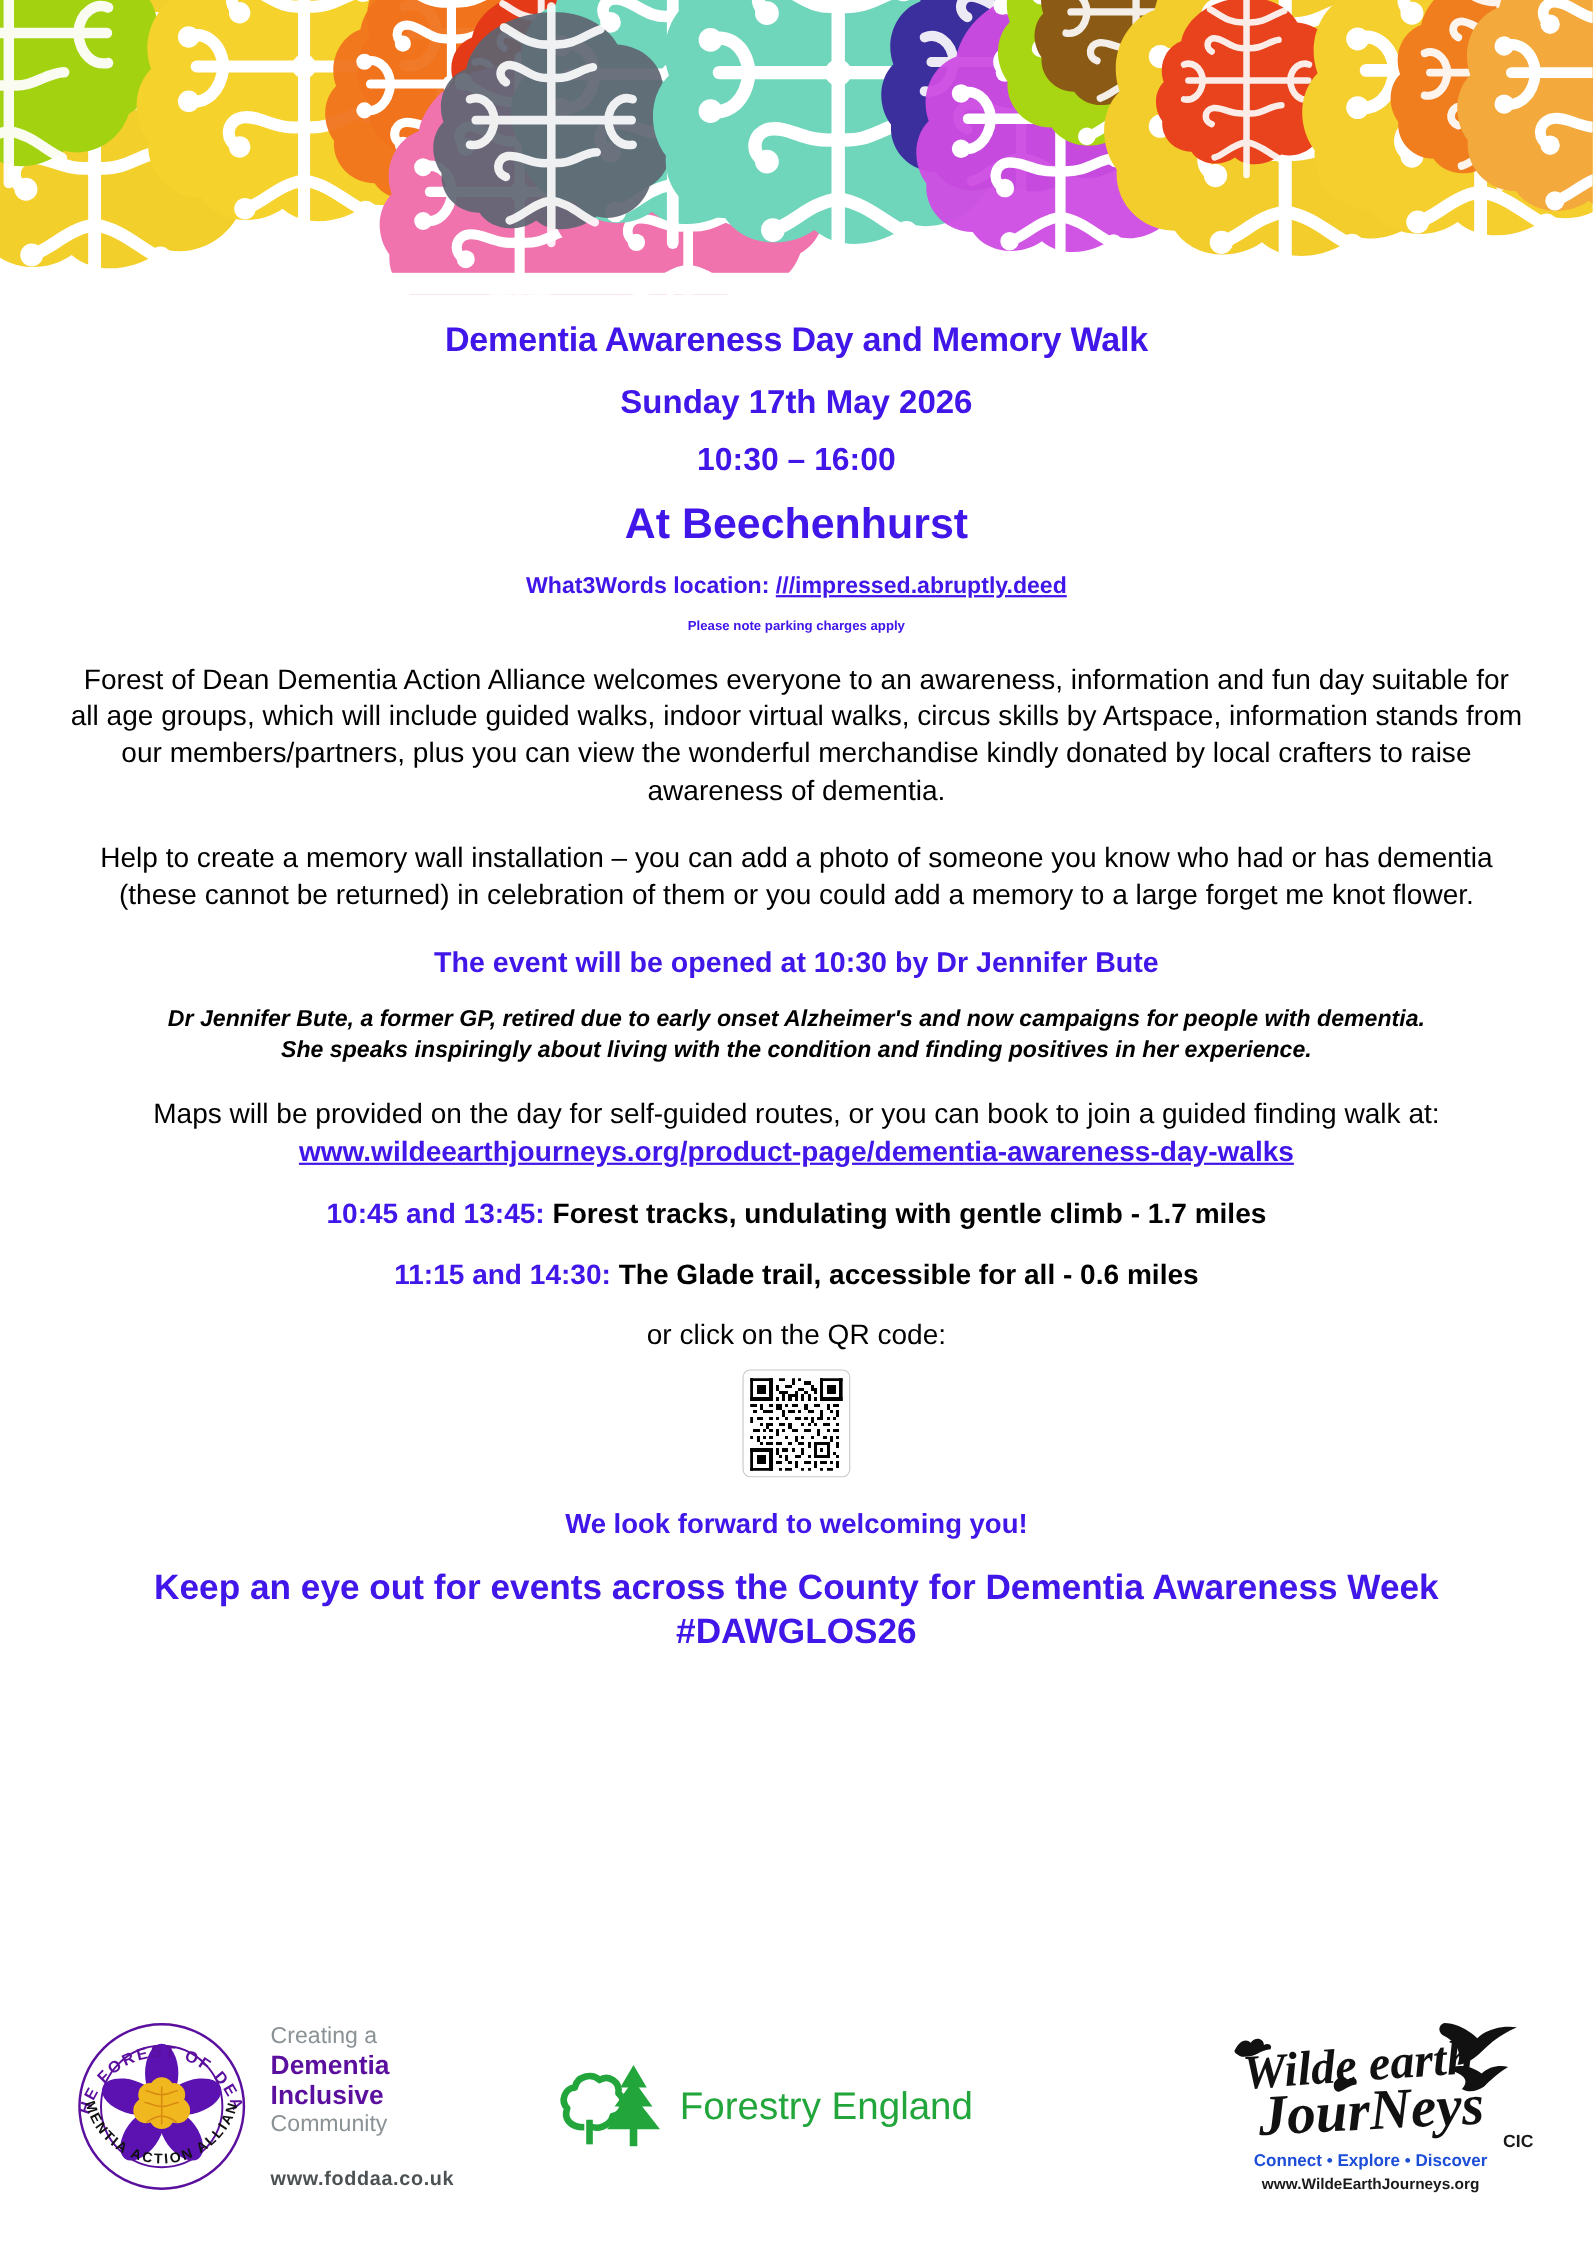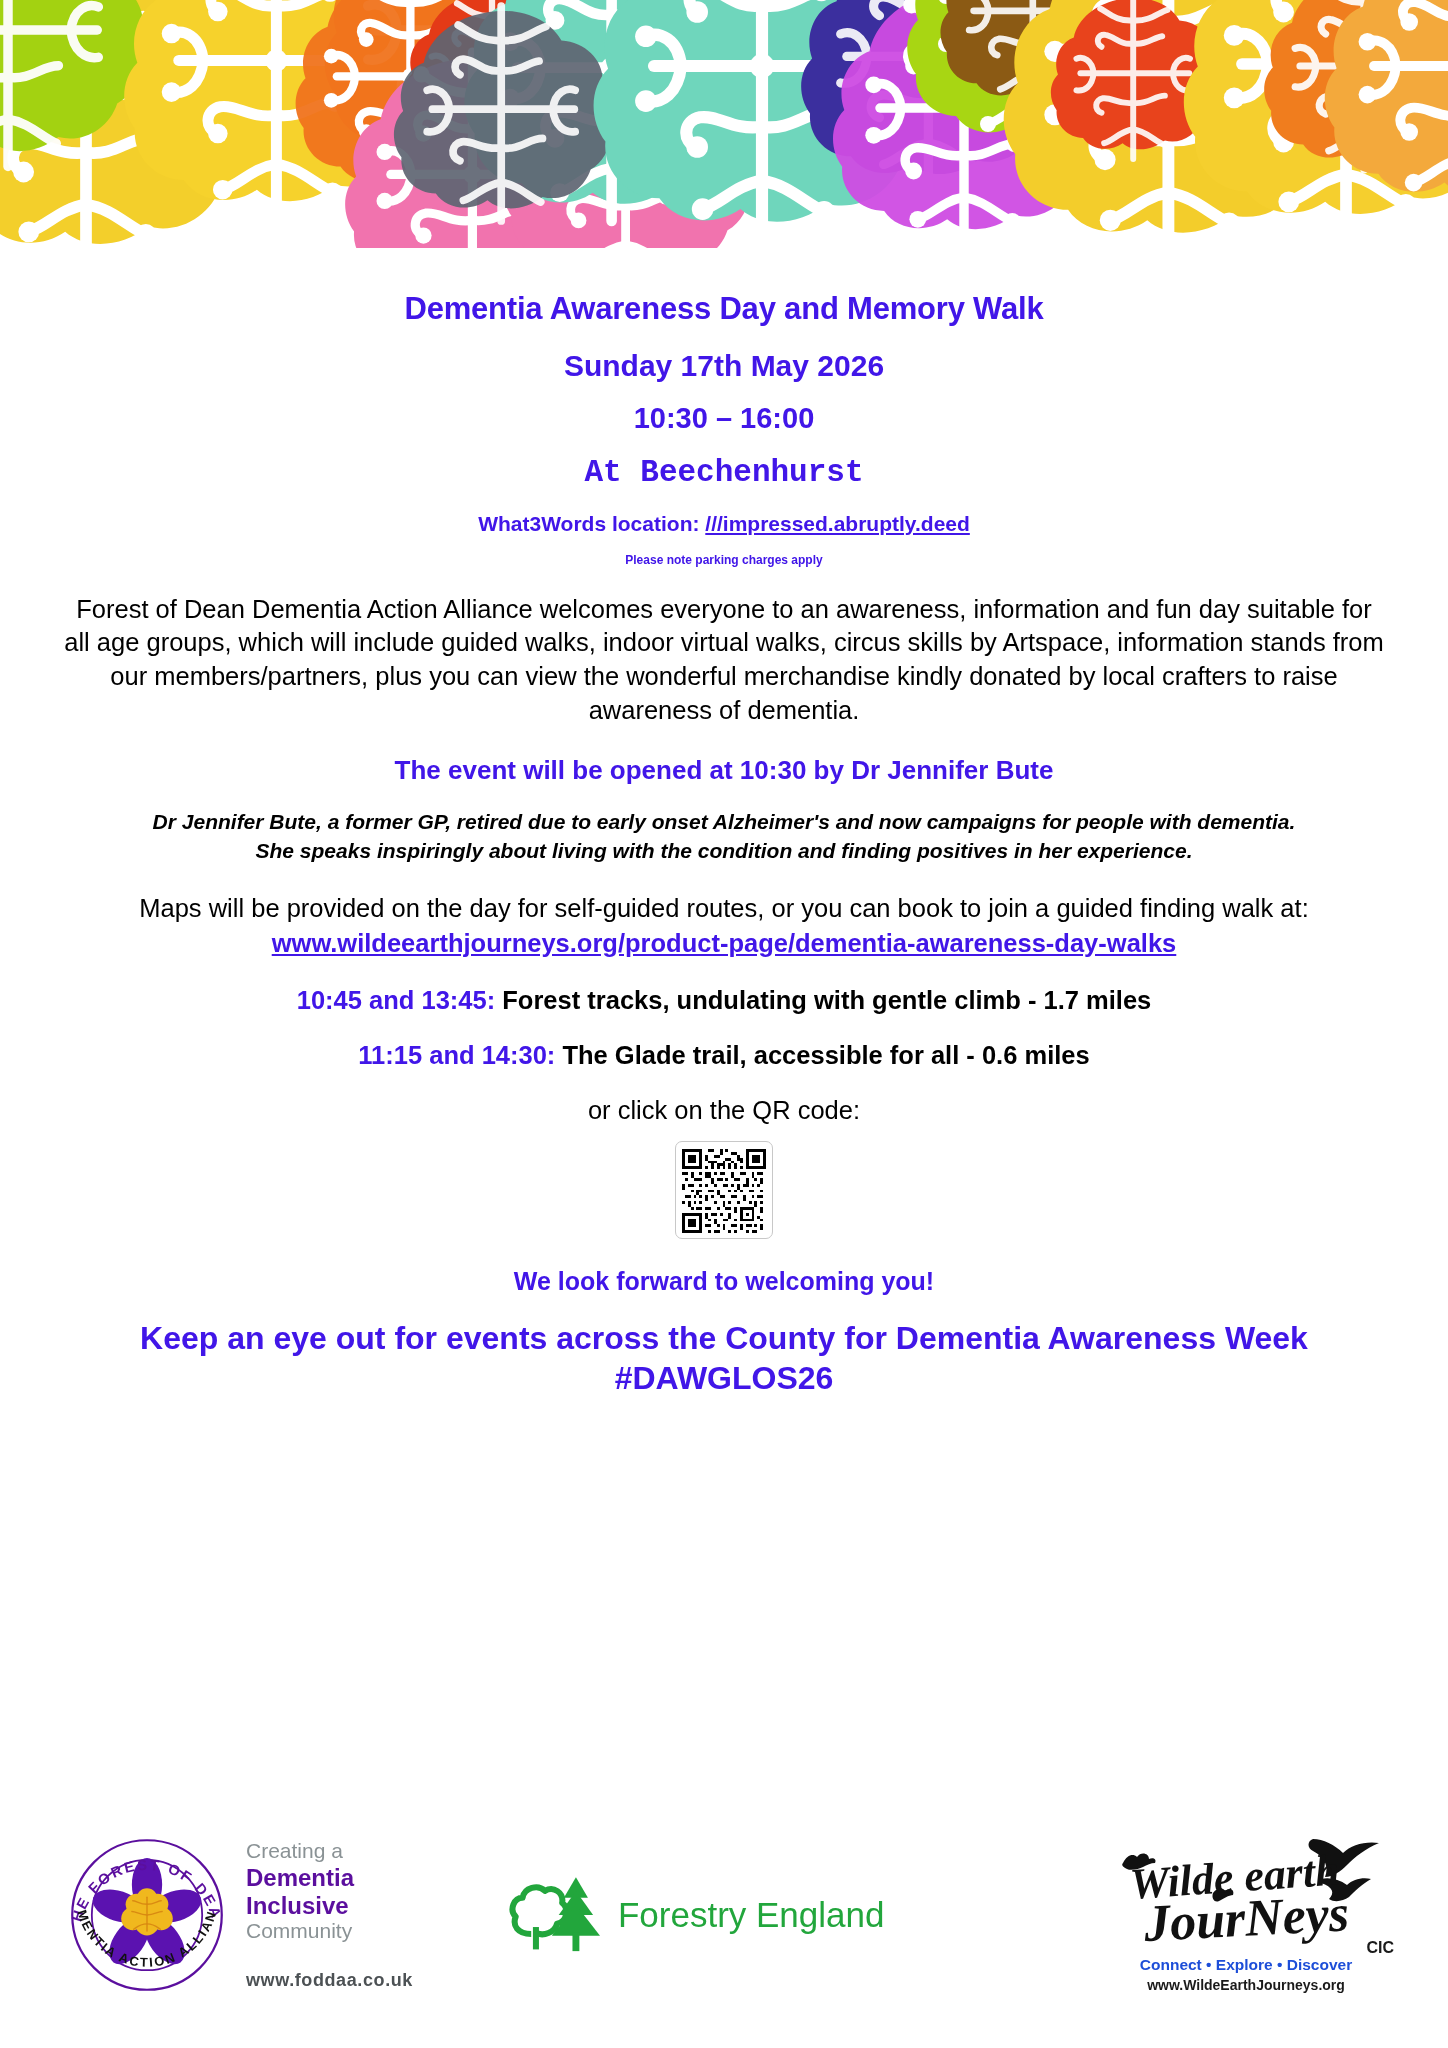--- a/index.html
+++ b/index.html
@@ -50,23 +50,22 @@
   }
   .h-time {
     color: #4116e8;
     font-weight: bold;
     font-size: 29px;
     margin: 19px 0 0 0;
   }
   .h-place {
     color: #4116e8;
     font-weight: bold;
-    font-size: 31px;
+    font-size: 39px;
     margin: 20px 0 0 0;
-    font-family: Liberation Mono, monospace;
   }
   .h-w3w {
     color: #4116e8;
     font-weight: bold;
     font-size: 21px;
     margin: 22px 0 0 0;
   }
   .h-w3w .w3w-link {
     color: #4116e8;
     text-decoration: underline;
@@ -434,20 +433,21 @@
   <div class="heading-block">
     <div class="h-title">Dementia Awareness Day and Memory Walk</div>
     <div class="h-date">Sunday 17th May 2026</div>
     <div class="h-time">10:30 – 16:00</div>
     <div class="h-place">At Beechenhurst</div>
     <div class="h-w3w"><span>What3Words location: </span><a class="w3w-link" href="#">///impressed.abruptly.deed</a></div>
     <div class="h-parking">Please note parking charges apply</div>
   </div>
 
   <div class="body-para p1">Forest of Dean Dementia Action Alliance welcomes everyone to an awareness, information and fun day suitable for all age groups, which will include guided walks, indoor virtual walks, circus skills by Artspace, information stands from our members/partners, plus you can view the wonderful merchandise kindly donated by local crafters to raise awareness of dementia.</div>
+  <div class="body-para p2">Help to create a memory wall installation – you can add a photo of someone you know who had or has dementia (these cannot be returned) in celebration of them or you could add a memory to a large forget me knot flower.</div>
 
   <div class="opened-line">The event will be opened at 10:30 by Dr Jennifer Bute</div>
   <div class="bio-line">Dr Jennifer Bute, a former GP, retired due to early onset Alzheimer's and now campaigns for people with dementia. She speaks inspiringly about living with the condition and finding positives in her experience.</div>
 
   <div class="maps-line"><span>Maps will be provided on the day for self-guided routes, or you can book to join a guided finding walk at: </span><a class="url-link" href="#">www.wildeearthjourneys.org/product-page/dementia-awareness-day-walks</a></div>
 
   <div class="walk-line"><span class="wtime">10:45 and 13:45:</span><span> Forest tracks, undulating with gentle climb - 1.7 miles</span></div>
   <div class="walk-line"><span class="wtime">11:15 and 14:30:</span><span> The Glade trail, accessible for all - 0.6 miles</span></div>
 
   <div class="qr-click">or click on the QR code:</div>

